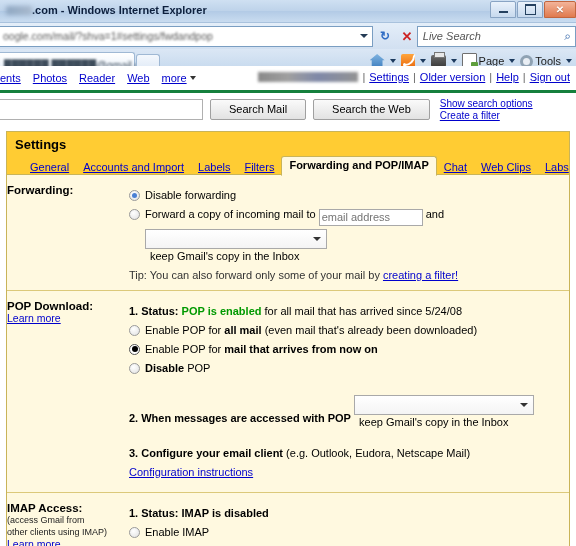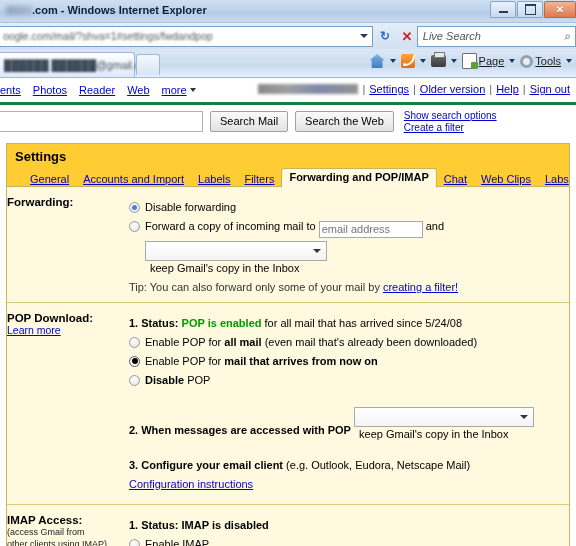--- a/index.html
+++ b/index.html
@@ -12,21 +12,21 @@
     height: 546px;
     overflow: hidden;
     font-family: "Liberation Sans", sans-serif;
     font-size: 11px;
     color: #000;
   }
 
   
   .browser {
     width: 576px;
-    height: 78px;
+    height: 66px;
     position: relative;
     background: linear-gradient(to bottom, #d6e3f0 0%, #c2d4e8 100%);
     overflow: hidden;
   }
 
   
   .titlebar {
     height: 22px;
     position: relative;
     background: linear-gradient(to bottom, #cfe0f2 0%, #bed3ea 48%, #b3cbe6 52%, #c9dcf0 100%);
@@ -277,21 +277,21 @@
   .gsearch-input {
     width: 198px; height: 17px;
     border: 1px solid #b0b0b0;
     border-left: none;
     background: #fff;
     margin-left: 0;
   }
   .gbtn {
     height: 21px;
     margin-left: 7px;
-    padding: 0 9px;
+    padding: 0 18px;
     font-size: 11px;
     font-family: "Liberation Sans", sans-serif;
     color: #000;
     background: linear-gradient(to bottom, #fafafa, #e2e2e2);
     border: 1px solid #a0a0a0;
     border-radius: 2px;
     cursor: pointer;
   }
   .searchlinks {
     margin-left: 10px;

